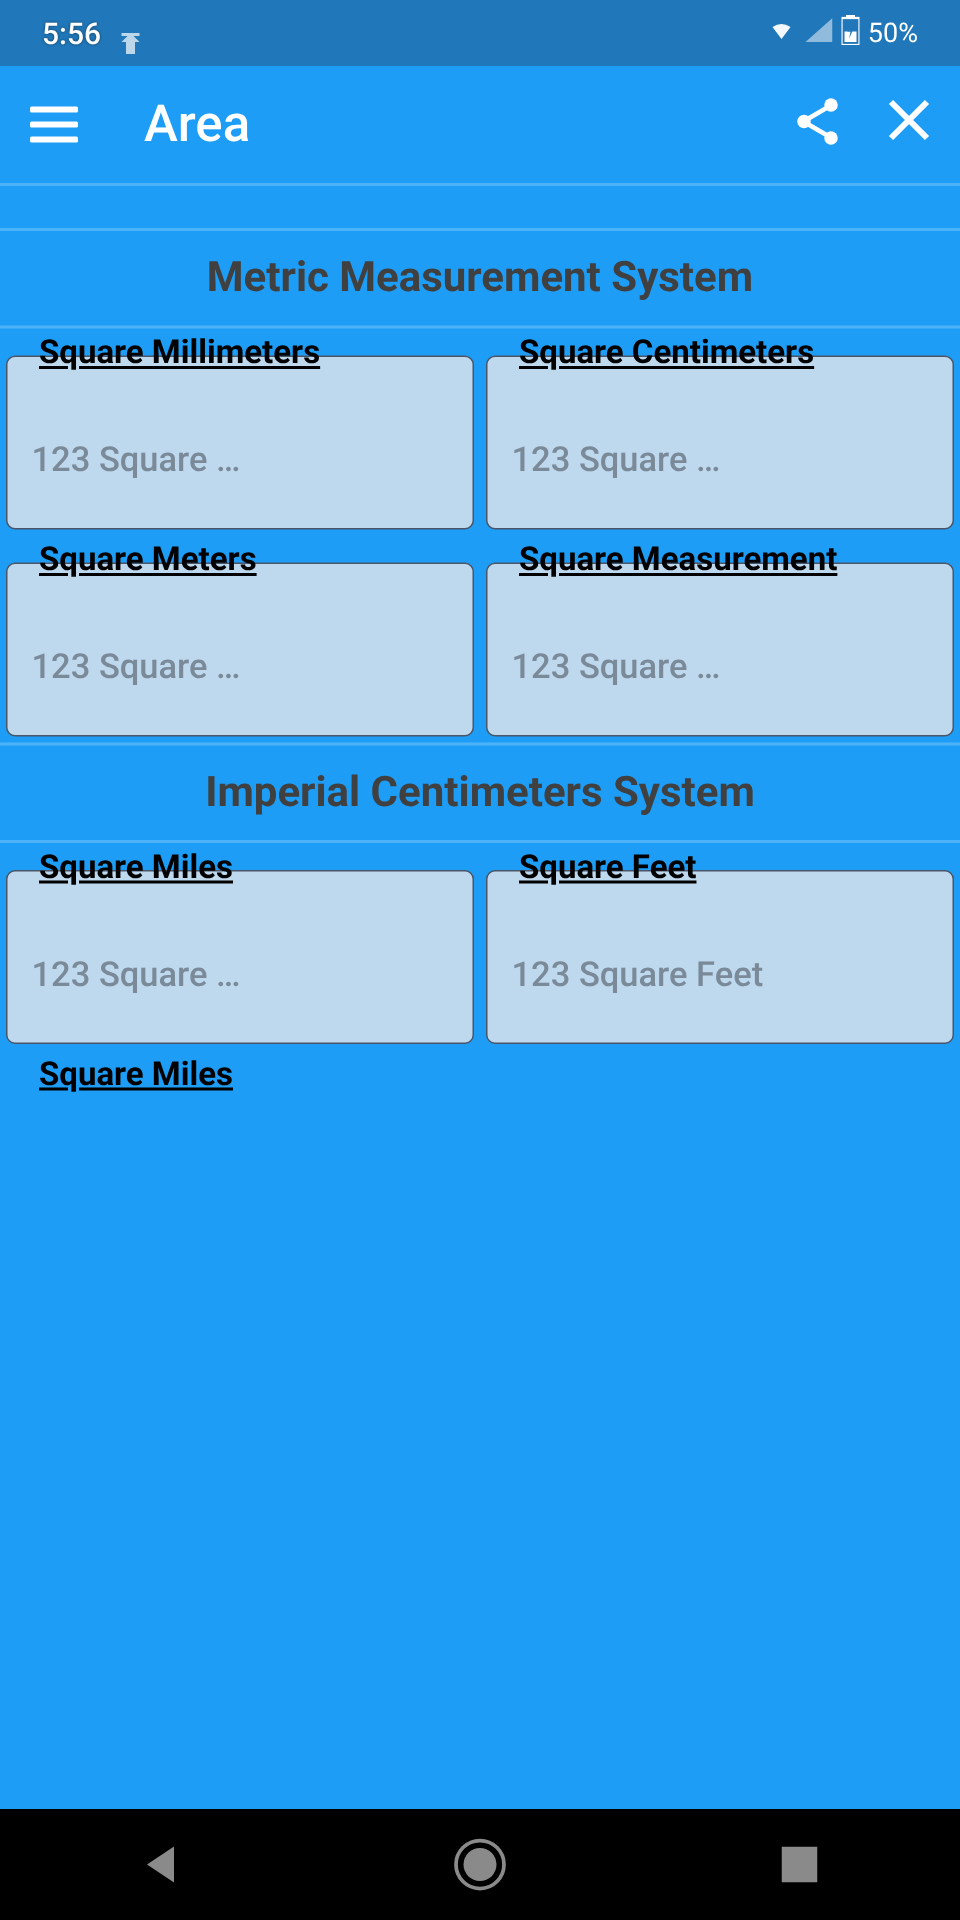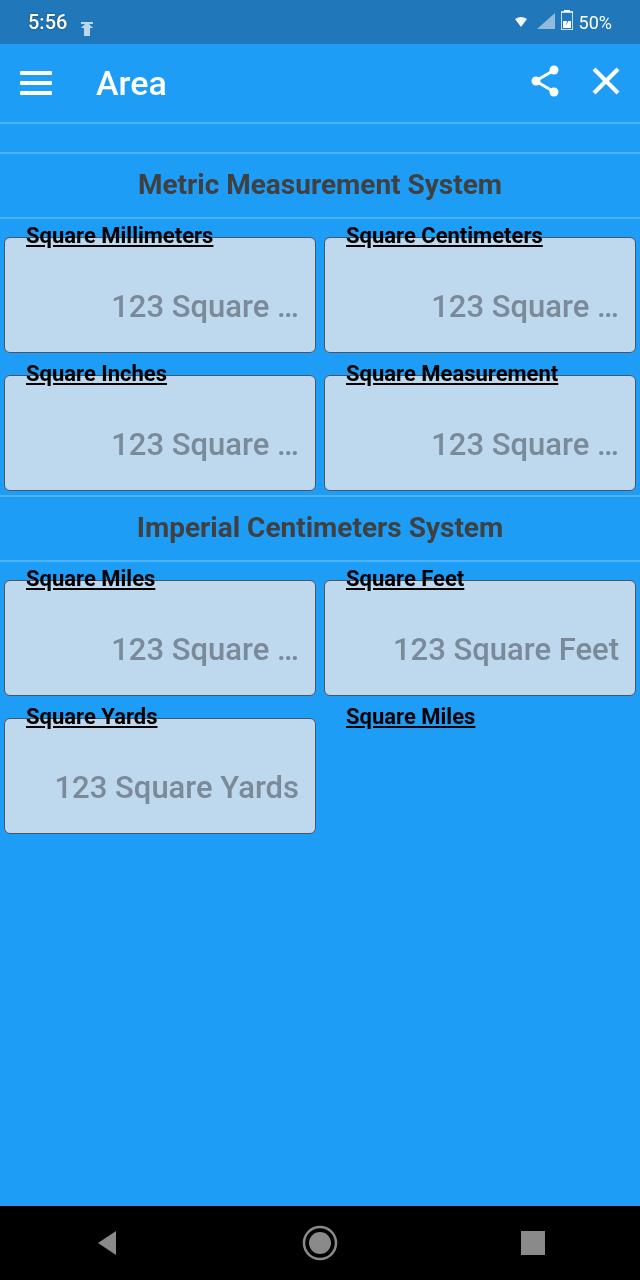--- a/index.html
+++ b/index.html
@@ -115,24 +115,23 @@
       padding: 0 4px;
       text-decoration: underline;
     }
     .field-input {
       width: 100%;
       height: 116px;
       background: #bed8ed;
       border: 1.5px solid #4a5568;
       border-radius: 6px;
       padding: 36px 16px 14px 16px;
-      font-size: 31px;
+      font-size: 23px;
       color: #333;
       outline: none;
-      text-align: right;
     }
     .field-input::placeholder {
       color: #7a8a99;
       font-weight: 500;
     }
     .nav-bar {
       position: absolute;
       bottom: 0;
       left: 0;
       right: 0;
@@ -247,42 +246,38 @@
 <div class="grid">
   <div class="field-wrapper">
     <div class="field-label">Square Millimeters</div>
     <input class="field-input" placeholder="123 Square …" style="">
   </div>
   <div class="field-wrapper">
     <div class="field-label">Square Centimeters</div>
     <input class="field-input" placeholder="123 Square …" style="">
   </div>
   <div class="field-wrapper">
-    <div class="field-label">Square Inches</div>
+    <div class="field-label">Square Meters</div>
     <input class="field-input" placeholder="123 Square …" style="">
   </div>
   <div class="field-wrapper">
     <div class="field-label">Square Measurement</div>
     <input class="field-input" placeholder="123 Square …" style="">
   </div>
 </div>
 
 <div class="section-header" style="border-top:2px solid #4db3f9">Imperial Centimeters System</div>
 <div class="grid">
   <div class="field-wrapper">
     <div class="field-label">Square Miles</div>
     <input class="field-input" placeholder="123 Square …" style="">
   </div>
   <div class="field-wrapper">
     <div class="field-label">Square Feet</div>
     <input class="field-input" placeholder="123 Square Feet" style="">
-  </div>
-  <div class="field-wrapper">
-    <div class="field-label">Square Yards</div>
-    <input class="field-input" placeholder="123 Square Yards" style="">
   </div>
   <div class="field-wrapper">
     <div class="field-label">Square Miles</div>
   </div>
 </div>
 
 <div class="nav-bar">
   <div class="nav-btn">
     <svg width="26" height="28" viewBox="0 0 26 28">
         <path fill="#8a8a8a" d="M22 2 L4 14 L22 26 Z"></path>

